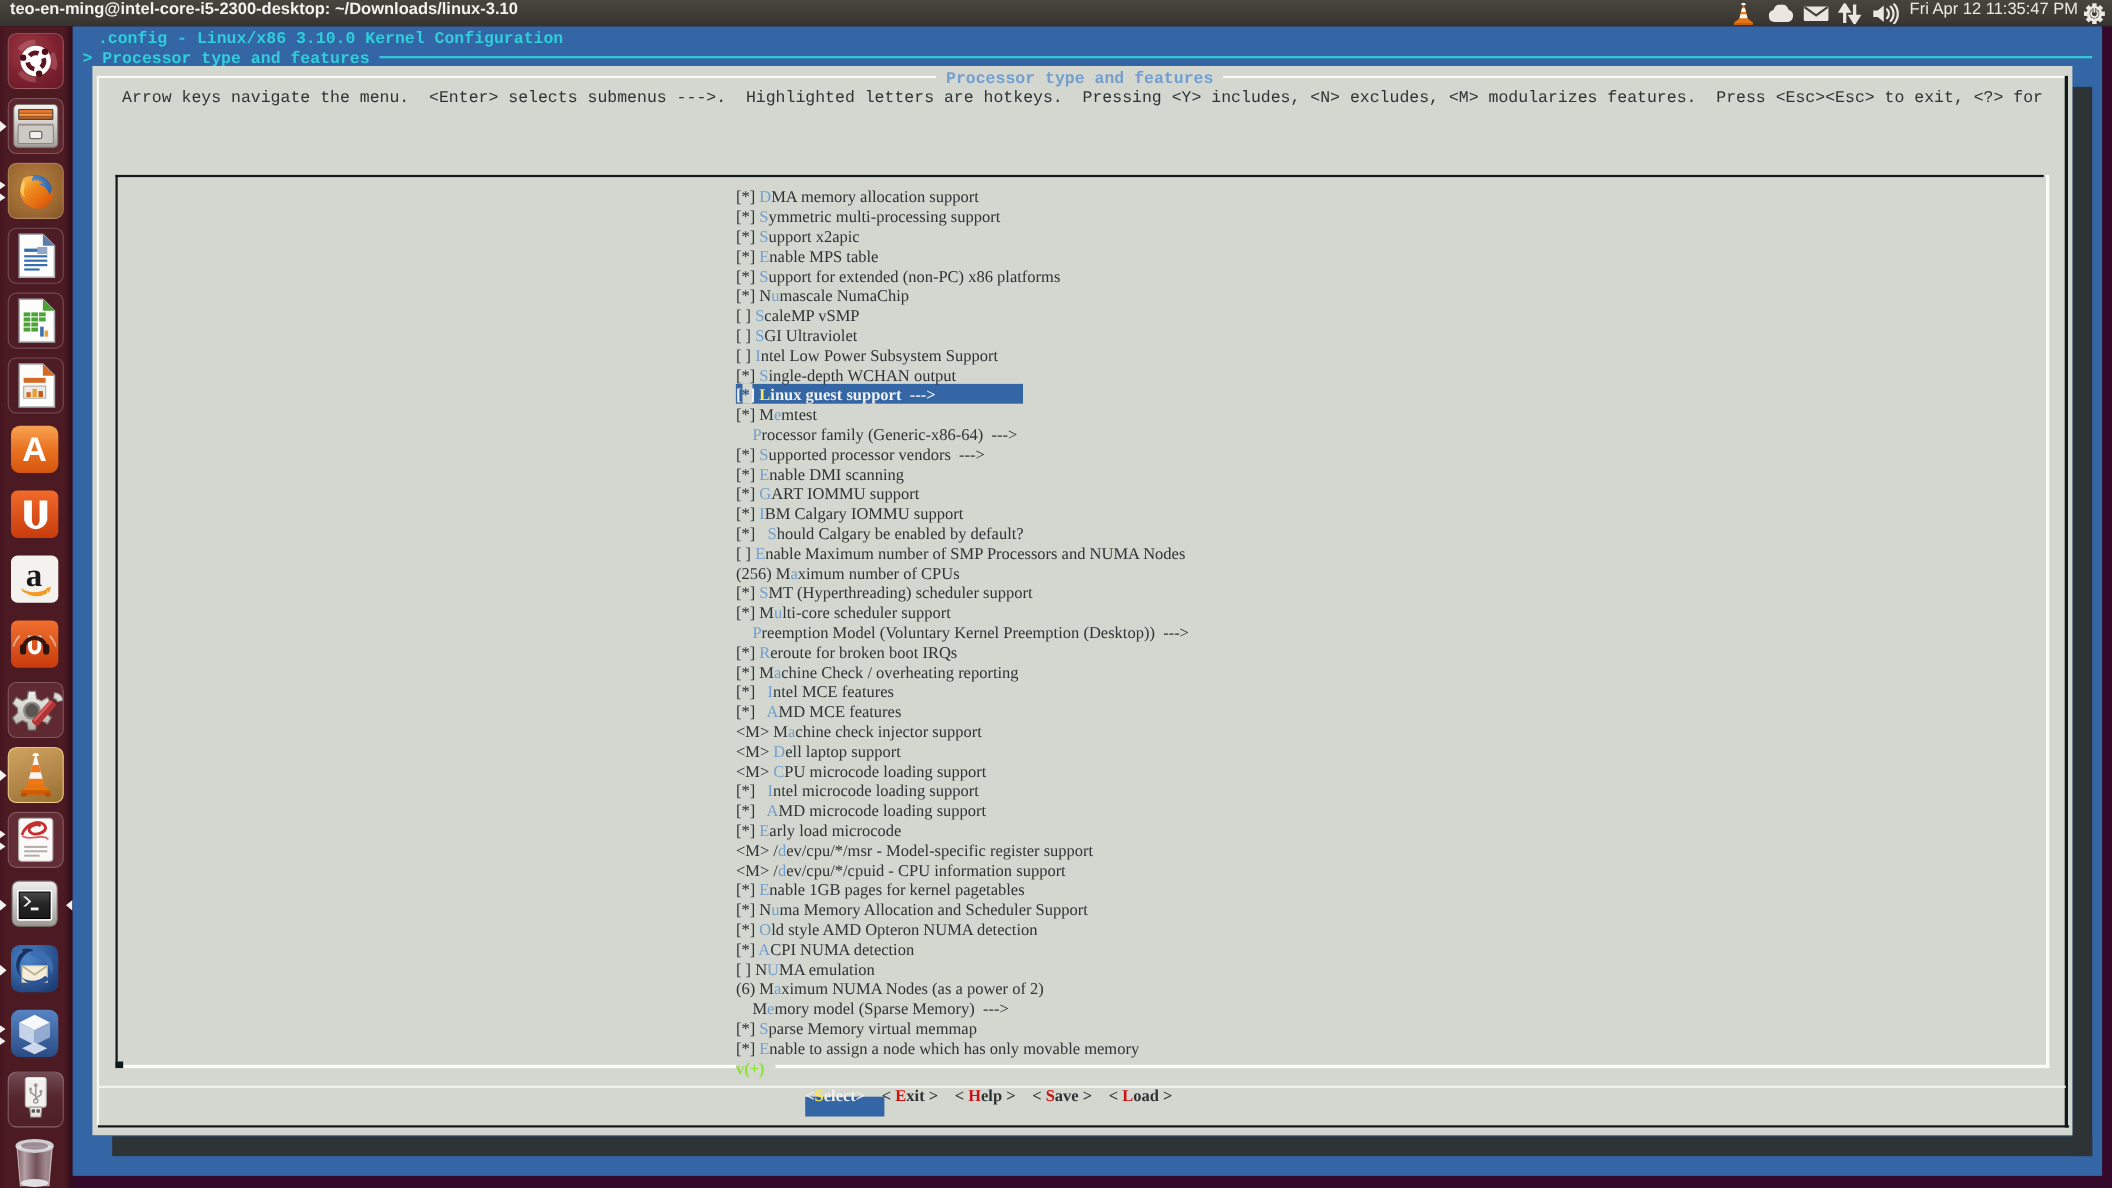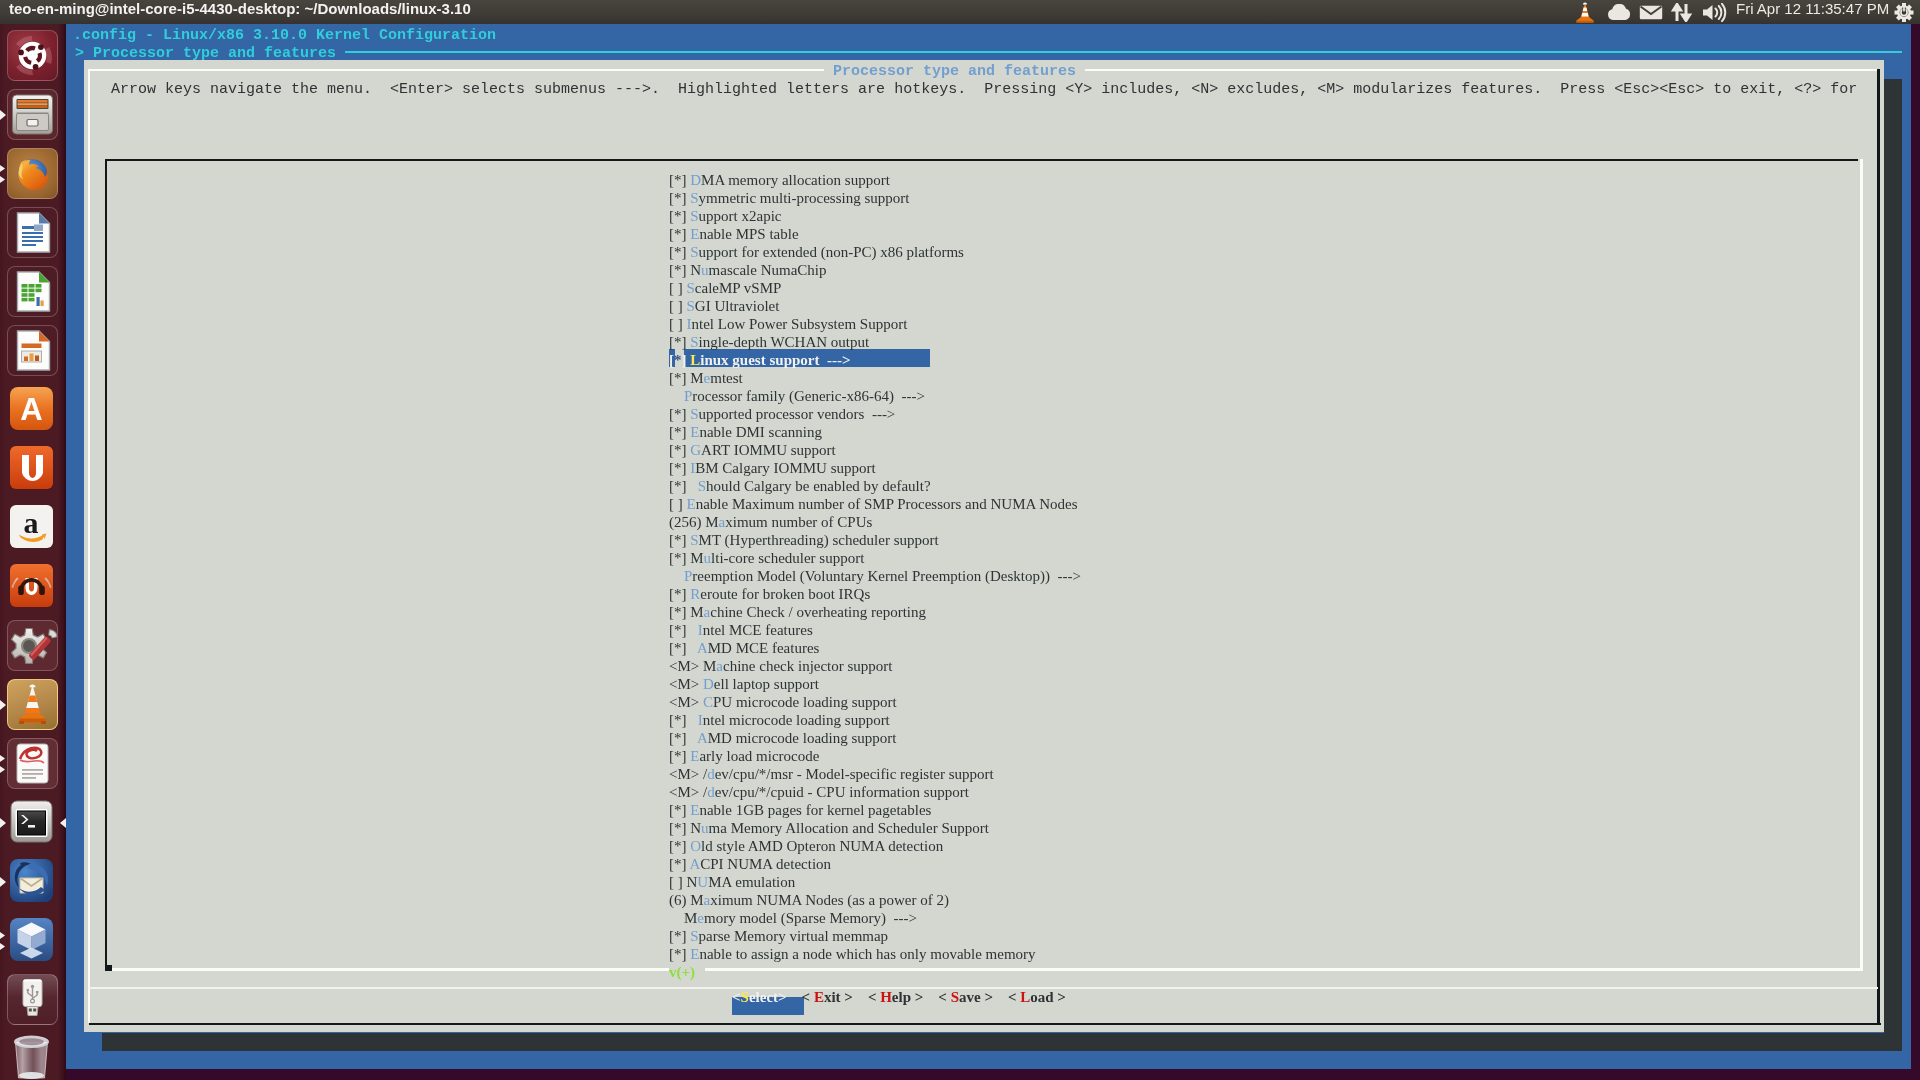--- a/index.html
+++ b/index.html
@@ -29,21 +29,21 @@
 .selbar .cur{color:#31568E;}
 .y{color:#FCE94F;}
 .vplus{color:#8AE234;font-weight:bold;}
 .btns{position:absolute;left:666px;top:964px;color:#2E3436;font-weight:bold;}
 .selbtn{color:#F1F1EE;}
 .selbtn .y{color:#FCE94F;}
 </style>
 </head>
 <body>
 <div id="panel">
- <div id="ptitle">teo-en-ming@intel-core-i5-4430-desktop: ~/Downloads/linux-3.10</div>
+ <div id="ptitle">teo-en-ming@intel-core-i5-2300-desktop: ~/Downloads/linux-3.10</div>
  <div id="clock">Fri Apr 12  11:35:47 PM</div>
 
 <svg class="abs" style="left:1572px;top:1px;" width="26" height="23" viewBox="0 0 26 23">
  <path d="M13 1.5 L8.6 17 L17.4 17 Z" fill="#F07818"></path>
  <path d="M13 1.5 a2.2 2.2 0 0 1 2.2 2 l-4.4 0 a2.2 2.2 0 0 1 2.2 -2 Z" fill="#FBFAF8"></path>
  <path d="M11.6 6.5 L14.4 6.5 L15.2 10 L10.8 10 Z" fill="#FDFDFC"></path>
  <path d="M10.3 12 L15.7 12 L16.5 15.5 L9.5 15.5 Z" fill="#FDFDFC"></path>
  <path d="M4.5 19.5 L9 16 L17 16 L21.5 19.5 L21.5 21.5 L4.5 21.5 Z" fill="#E87410"></path>
  <path d="M4.5 19.8 L21.5 19.8 L21.5 21.5 L4.5 21.5 Z" fill="#C85E06"></path>
 </svg>
@@ -383,31 +383,31 @@
 <svg class="abs" style="left:0;top:853px;" width="6" height="10">
       <path d="M0 0 L6 5 L0 10 Z" fill="#F2F1EF"></path>
     </svg>
 <svg class="abs" style="left:0;top:908px;" width="6" height="18">
       <path d="M0 0 L5 3.5 L0 7 Z" fill="#F2F1EF"></path>
       <path d="M0 11 L5 14.5 L0 18 Z" fill="#F2F1EF"></path>
     </svg>
 </div>
 <div id="term">
 
- <div class="abs mono cyan" style="left:7px;top:2.5px;text-align:right;">.config - Linux/x86 3.10.0 Kernel Configuration</div>
+ <div class="abs mono cyan" style="left:23px;top:2.5px;text-align:right;">.config - Linux/x86 3.10.0 Kernel Configuration</div>
  <div class="abs mono cyan" style="left:9px;top:20.5px;">&gt; Processor type and features</div>
  <div class="abs" style="left:279px;top:26.5px;width:1557px;height:2px;background:#30CEDA;"></div>
  <div class="shadow" style="left:1818px;top:54.5px;width:18px;height:972px;"></div>
  <div class="shadow" style="left:36px;top:1008.5px;width:1800px;height:18px;"></div>
  <div id="dlg"></div>
  <div class="abs" style="left:22px;top:45px;width:1790px;height:2px;background:#FBFBF8;"></div>
  <div class="abs" style="left:21.5px;top:45px;width:2.5px;height:954px;background:#FBFBF8;"></div>
  <div class="abs" style="left:1811px;top:45px;width:2.5px;height:956px;background:#11181A;"></div>
  <div class="abs" style="left:23px;top:998.5px;width:1792px;height:2.5px;background:#11181A;"></div>
- <div class="abs mono ttl" style="left:758px;top:38.5px;">&nbsp;Processor type and features&nbsp;</div>
+ <div class="abs mono ttl" style="left:785px;top:38.5px;">&nbsp;Processor type and features&nbsp;</div>
  <div class="abs mono ink" style="left:45px;top:56.5px;text-align:right;">Arrow keys navigate the menu.  &lt;Enter&gt; selects submenus ---&gt;.  Highlighted letters are hotkeys.  Pressing &lt;Y&gt; includes, &lt;N&gt; excludes, &lt;M&gt; modularizes features.  Press &lt;Esc&gt;&lt;Esc&gt; to exit, &lt;?&gt; for</div>
  <div class="abs" style="left:39px;top:135px;width:1753px;height:2px;background:#11181A;"></div>
  <div class="abs" style="left:39px;top:135px;width:2px;height:811px;background:#11181A;"></div>
  <div class="abs" style="left:1794px;top:135px;width:2.5px;height:811.5px;background:#FBFBF8;"></div>
  <div class="abs" style="left:41px;top:944px;width:1755.5px;height:2.5px;background:#FBFBF8;"></div>
  <div class="abs" style="left:39px;top:941px;width:7px;height:5.5px;background:#11181A;"></div>
  <div class="abs" style="left:23px;top:963px;width:1789px;height:2px;background:#F2F2EE;"></div>
 <div class="abs" style="left:603px;top:324.5px;width:261px;height:18px;background:#3465A4;"></div>
 <div class="abs" style="left:609px;top:324.5px;width:9px;height:18px;background:#D3D7CF;"></div>
 <div class="abs" style="left:603px;top:936.5px;width:36px;height:18px;background:#D3D7CF;"></div>

